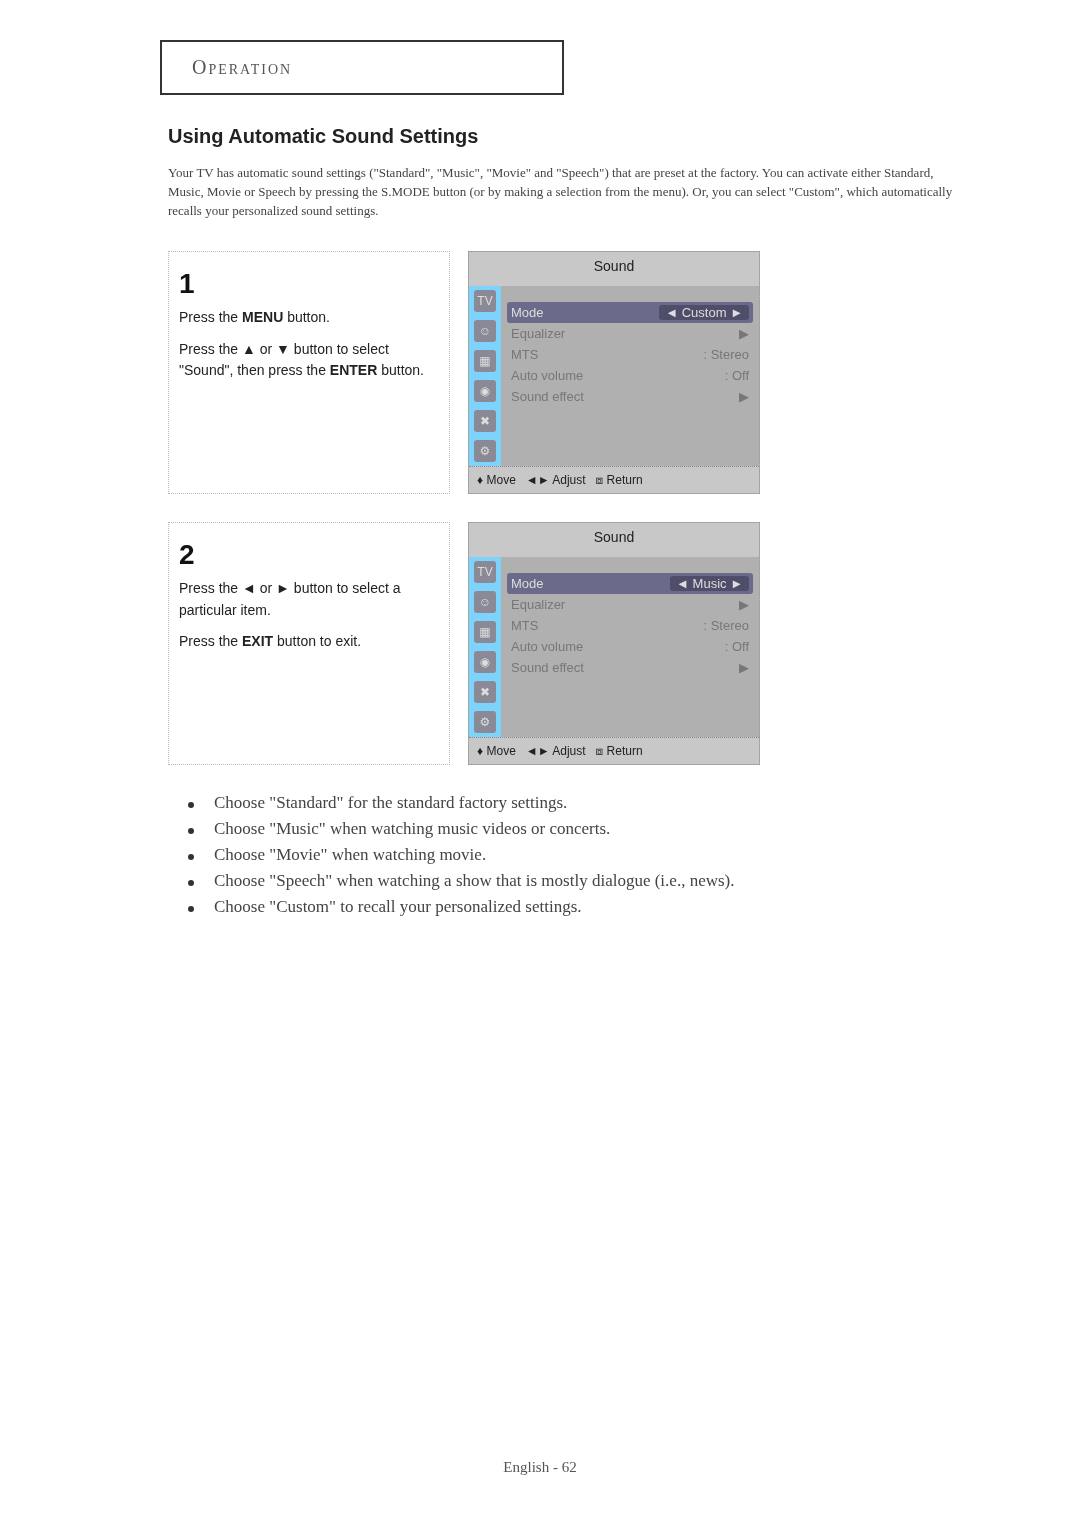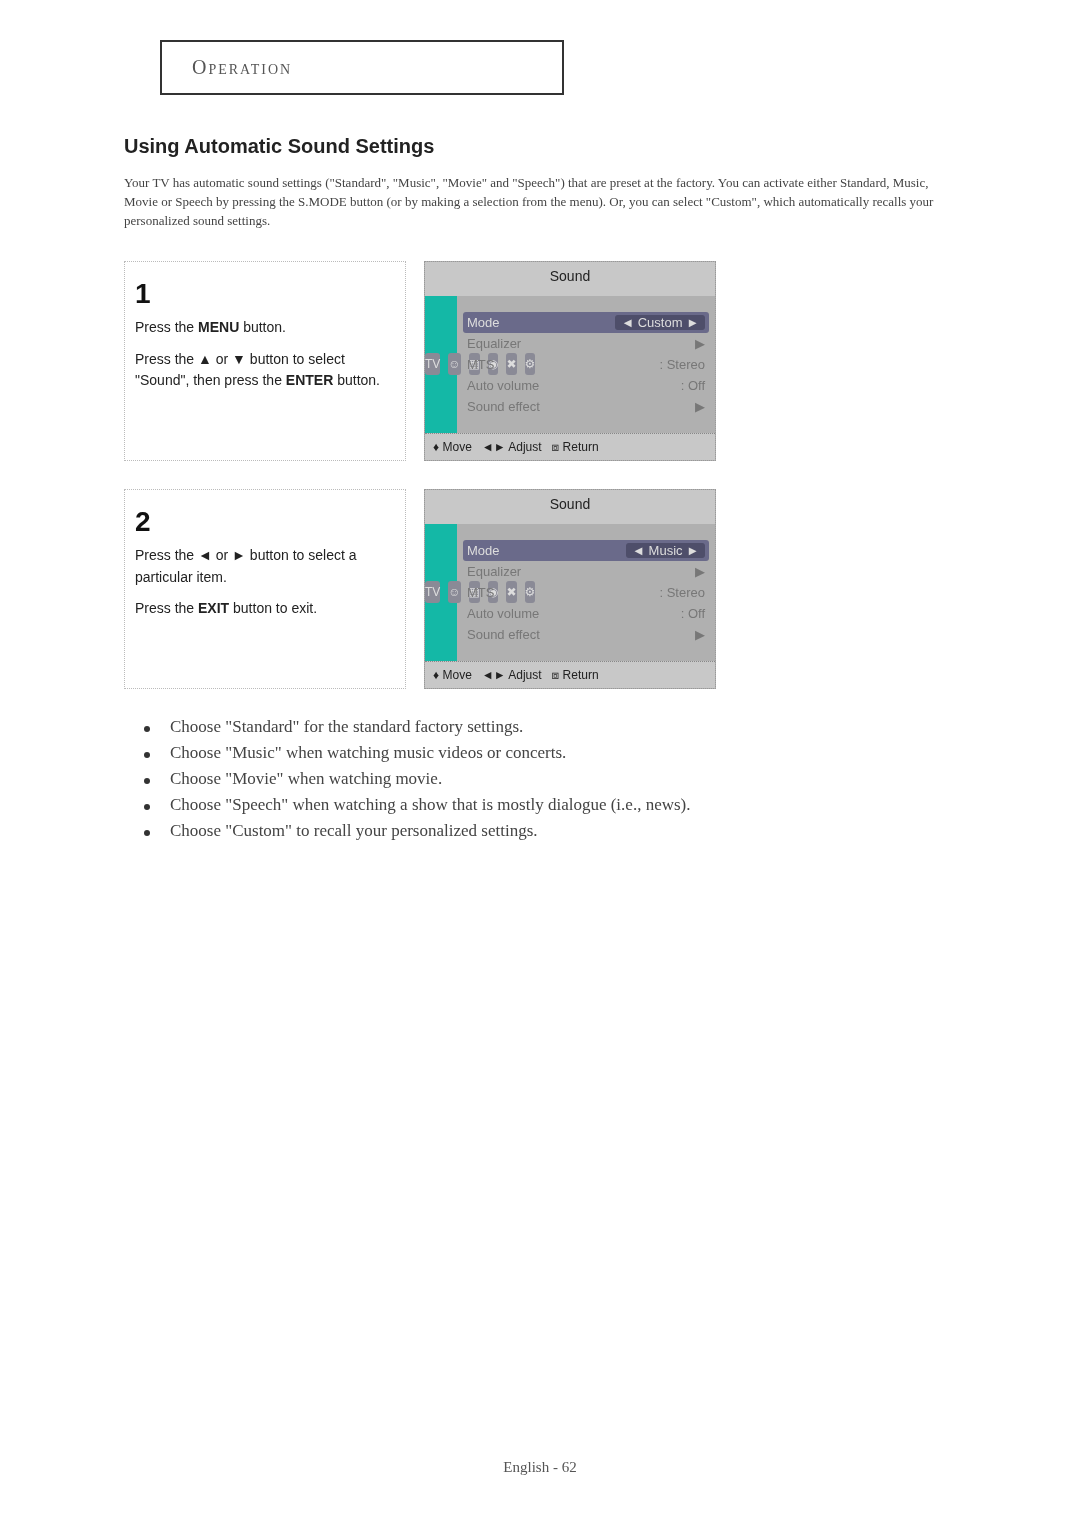--- a/index.html
+++ b/index.html
@@ -12,31 +12,31 @@
     height: 1536px;
     position: relative;
   }
   .page {
     padding: 40px 60px 40px 60px;
   }
   .header-box {
     border: 2px solid #333;
     padding: 14px 30px;
     width: 340px;
-    margin-bottom: 40px;
+    margin-bottom: 30px;
     margin-left: 100px;
   }
   .header-text {
     font-variant: small-caps;
     letter-spacing: 2px;
     font-size: 20px;
     color: #555;
   }
   .content {
-    margin-left: 64px;
+    margin-left: 108px;
     margin-right: 60px;
   }
   .title {
     font-family: Arial, sans-serif;
     font-weight: bold;
     font-size: 20px;
     color: #222;
     margin-bottom: 16px;
   }
   .intro {
@@ -81,23 +81,23 @@
     color: #222;
     font-size: 14px;
     padding: 6px 0 12px 0;
     background: #c8c8c8;
   }
   .osd-body {
     display: flex;
   }
   .osd-icons {
     width: 32px;
-    background: #14b8a6;
-    display: flex;
-    flex-direction: row;
+    background: #7dd3fc;
+    display: flex;
+    flex-direction: column;
     align-items: center;
     padding: 4px 0;
     gap: 8px;
   }
   .osd-icons span {
     width: 22px;
     height: 22px;
     background: #8a8a96;
     border-radius: 3px;
     font-size: 12px;

